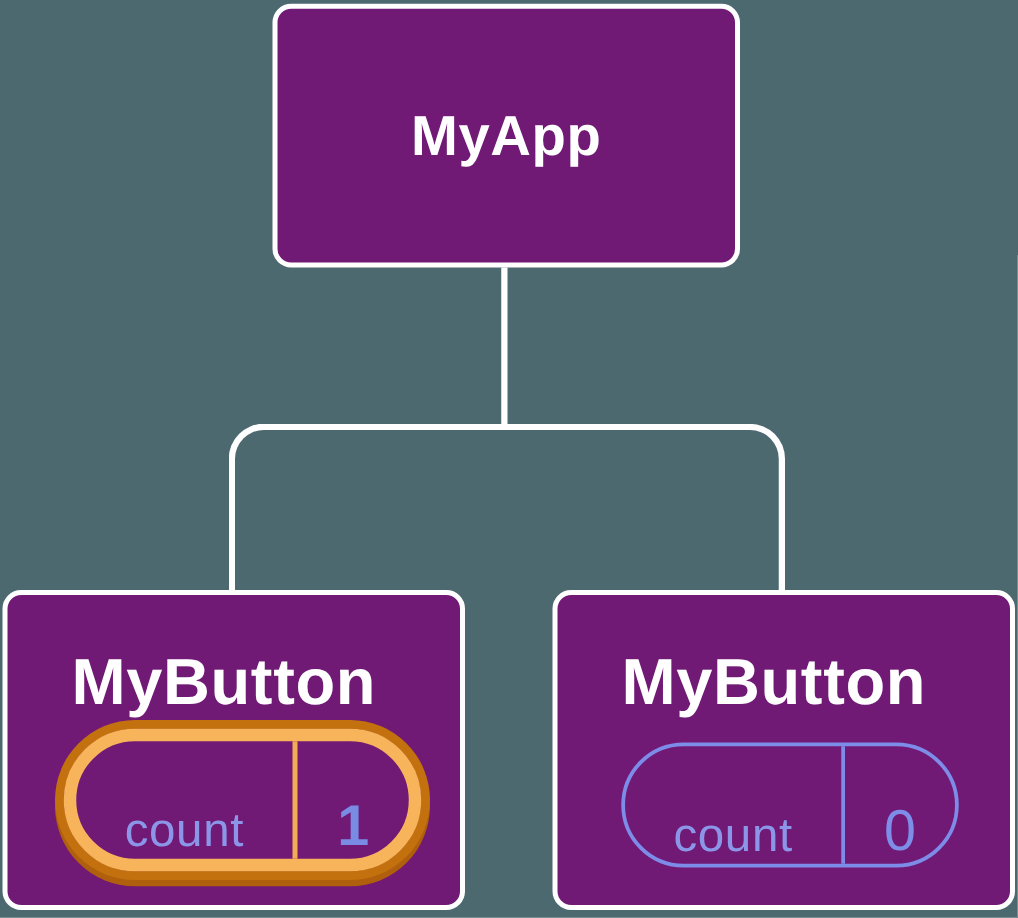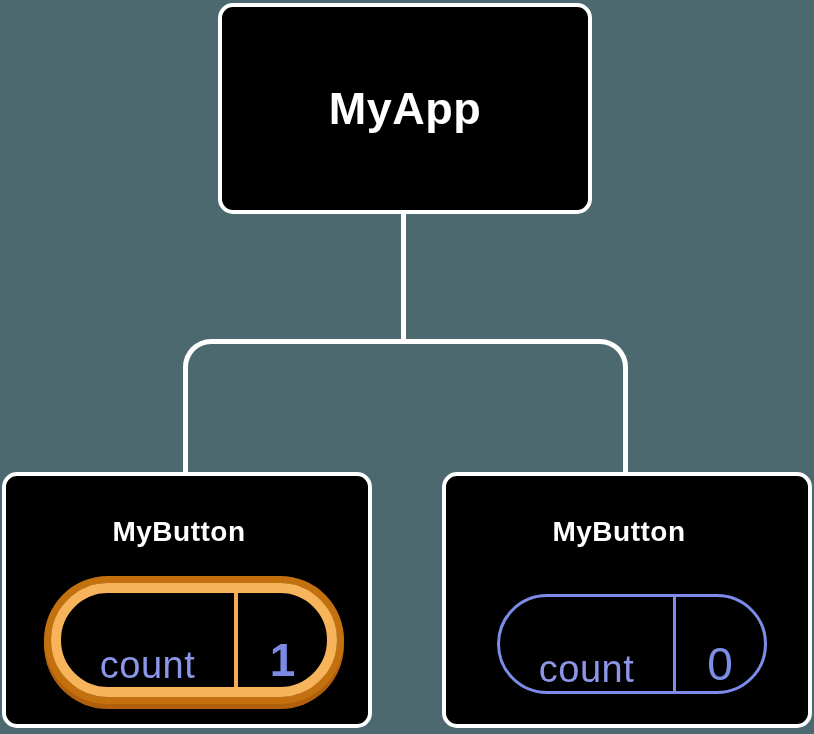--- a/index.html
+++ b/index.html
@@ -8,41 +8,41 @@
     width: 814px;
     height: 734px;
     background: #4D6970;
     overflow: hidden;
     font-family: "Liberation Sans", sans-serif;
   }
   
   .node {
     position: absolute;
     box-sizing: border-box;
-    background: #000000;
+    background: #701a75;
     border: 4px solid #FFFFFF;
     border-radius: 15px;
   }
   .node-root {
     left: 218px; top: 3px;
     width: 374px; height: 211px;
     display: flex; align-items: center; justify-content: center;
   }
   .node-title {
     color: #FFFFFF;
     font-weight: bold;
     letter-spacing: 0.5px;
   }
   .node-root .node-title { font-size: 45px; }
   .node-child { width: 370px; height: 256px; top: 472px; }
   .node-child-left  { left: 2px; }
   .node-child-right { left: 442px; }
   .node-child .node-title {
     position: absolute; left: 0; right: 16px; top: 40px;
-    text-align: center; font-size: 28px;
+    text-align: center; font-size: 52px;
   }
   
   .stem {
     position: absolute;
     left: 401px; top: 214px;
     width: 5px; height: 130px;
     background: #FFFFFF;
   }
   .branch {
     position: absolute;

